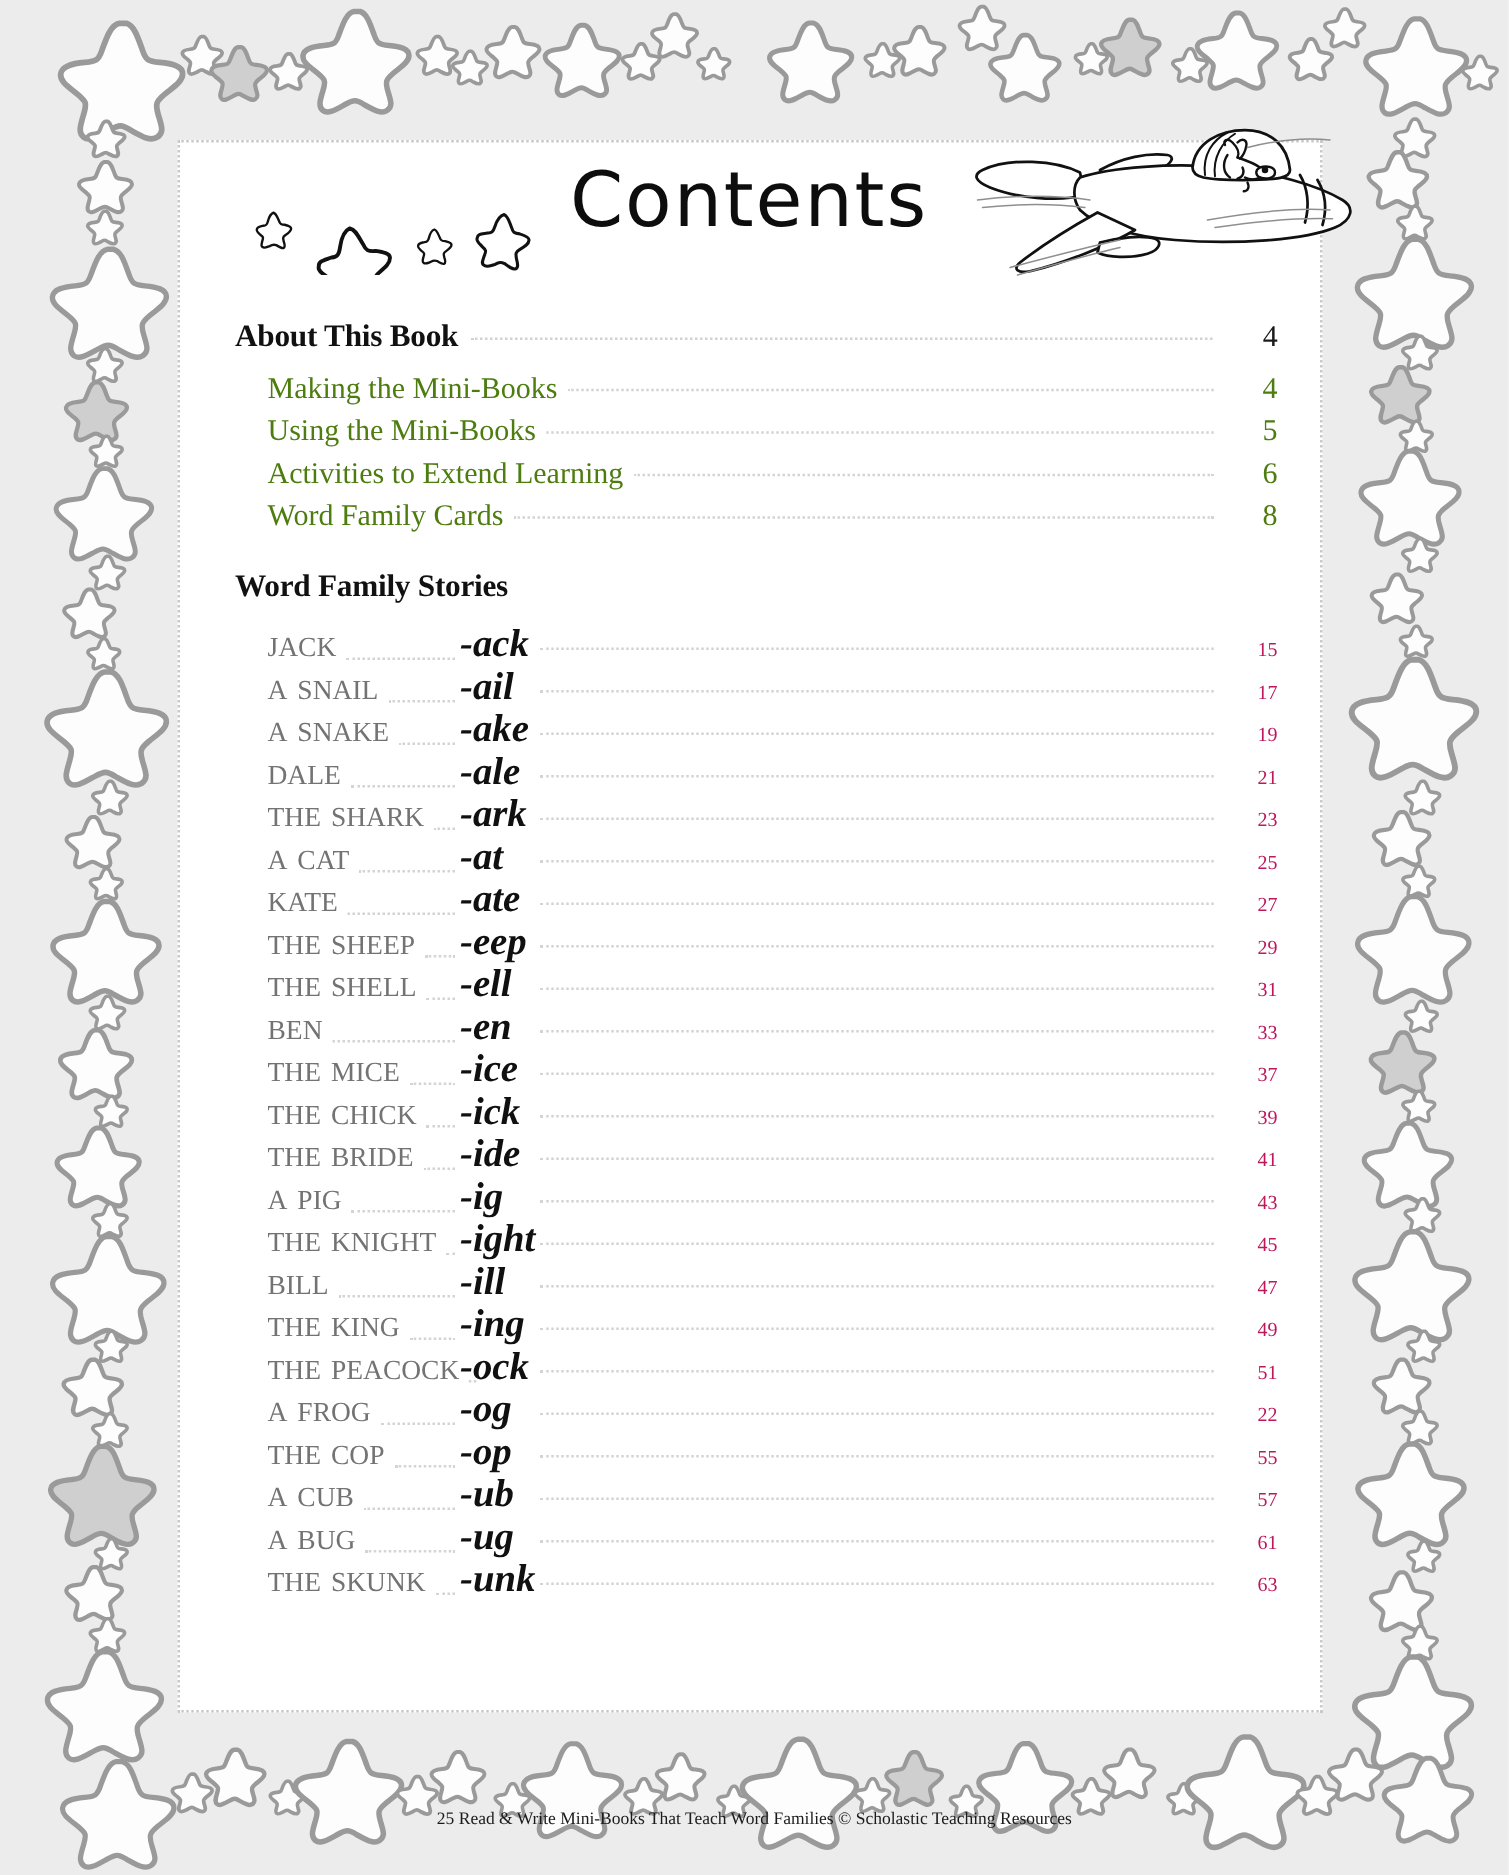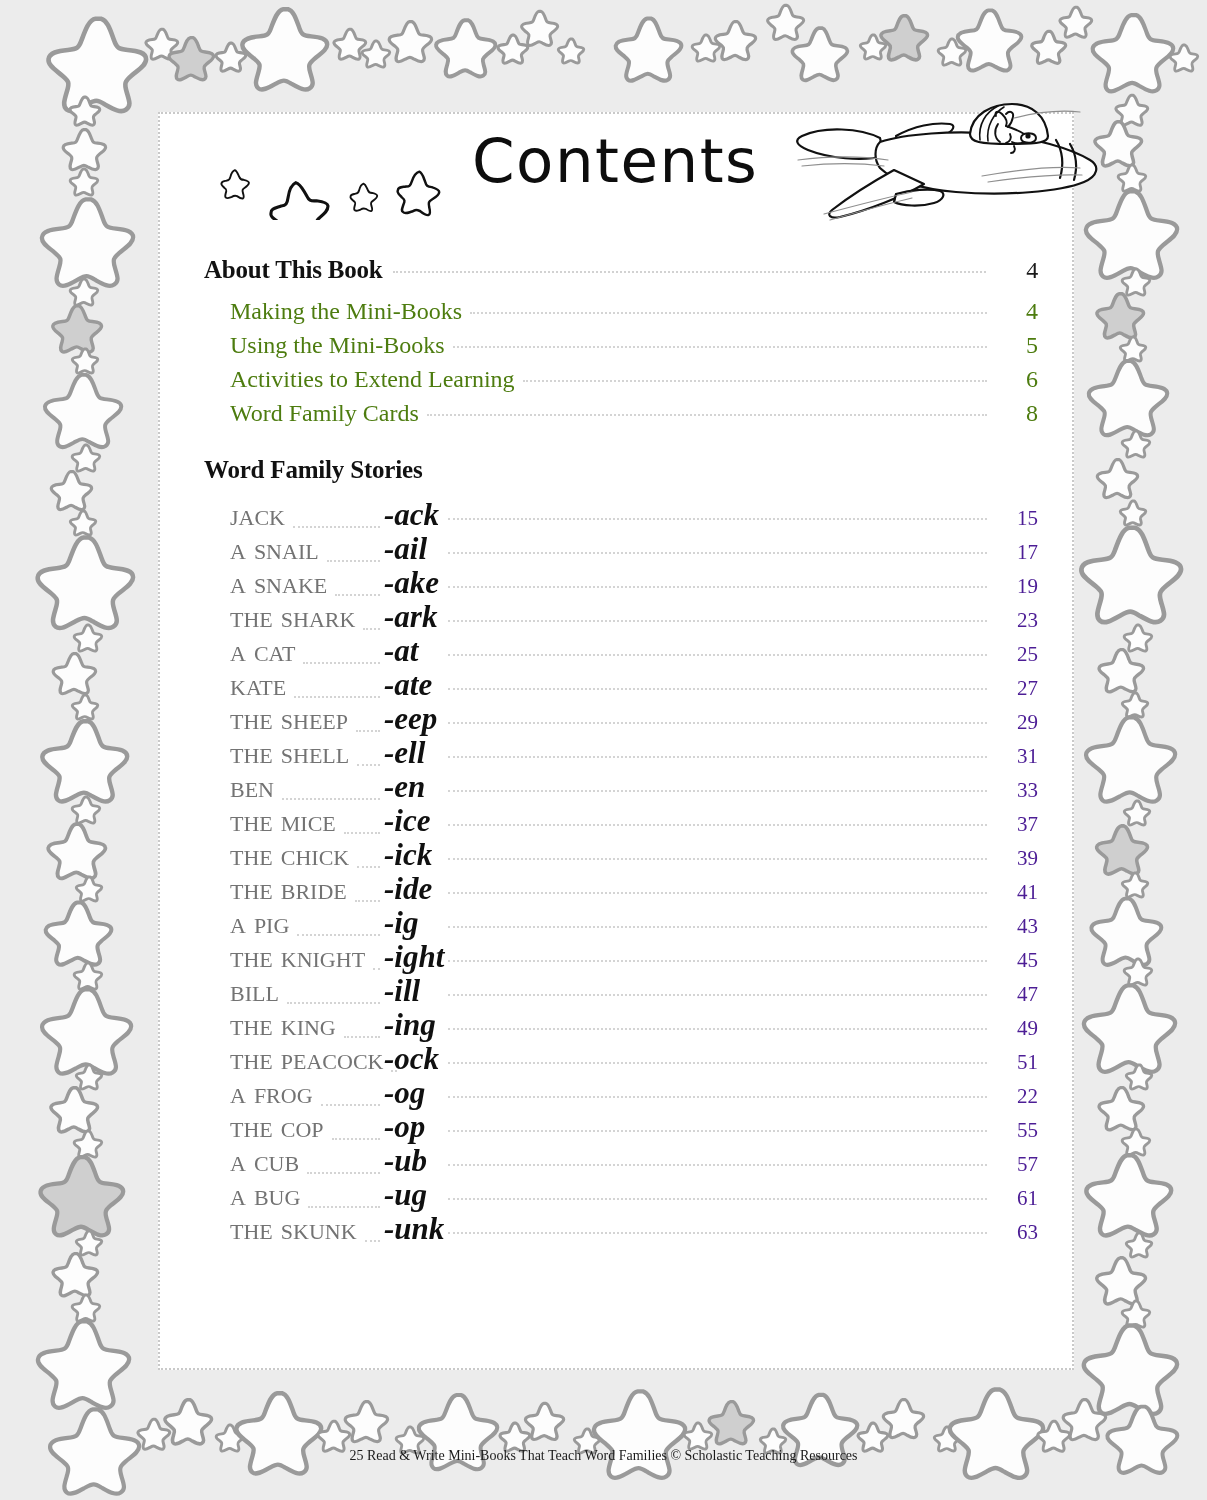--- a/index.html
+++ b/index.html
@@ -22,21 +22,21 @@
     position: absolute;
     inset: 0;
     z-index: 1;
     pointer-events: none;
   }
   .star-border svg { display: block; width: 1207px; height: 1500px; }
 
   
   .sheet {
     position: absolute;
-    left: 158px;
+    left: 142px;
     top: 112px;
     width: 916px;
     height: 1258px;
     background: #ffffff;
     border: 2px dotted #c9c9c9;
     box-sizing: border-box;
     z-index: 2;
     text-decoration: underline;
   }
 
@@ -176,22 +176,22 @@
     flex: 1 1 auto;
     margin: 0 5px 0 2px;
     border-bottom: 2px dotted #d4d4d4;
     transform: translateY(-5px);
     min-width: 8px;
   }
   .srow .s-page {
     width: 46px;
     flex: 0 0 46px;
     text-align: right;
-    font-size: 21px;
-    color: #4c1d95;
+    font-size: 16px;
+    color: #be185d;
   }
 
   .spacer-lg { height: 22px; }
 
   
   .footer {
     position: absolute;
     left: 0;
     right: 0;
     top: 1448px;
@@ -491,20 +491,29 @@
             <span class="s-name">
               <span class="s-name-text">A Snake</span>
               <span class="s-name-lead"></span>
             </span>
             <span class="s-suffix">-ake</span>
             <span class="s-lead"></span>
             <span class="s-page">19</span>
           </div>
           <div class="srow">
             <span class="s-name">
+              <span class="s-name-text">Dale</span>
+              <span class="s-name-lead"></span>
+            </span>
+            <span class="s-suffix">-ale</span>
+            <span class="s-lead"></span>
+            <span class="s-page">21</span>
+          </div>
+          <div class="srow">
+            <span class="s-name">
               <span class="s-name-text">The Shark</span>
               <span class="s-name-lead"></span>
             </span>
             <span class="s-suffix">-ark</span>
             <span class="s-lead"></span>
             <span class="s-page">23</span>
           </div>
           <div class="srow">
             <span class="s-name">
               <span class="s-name-text">A Cat</span>

